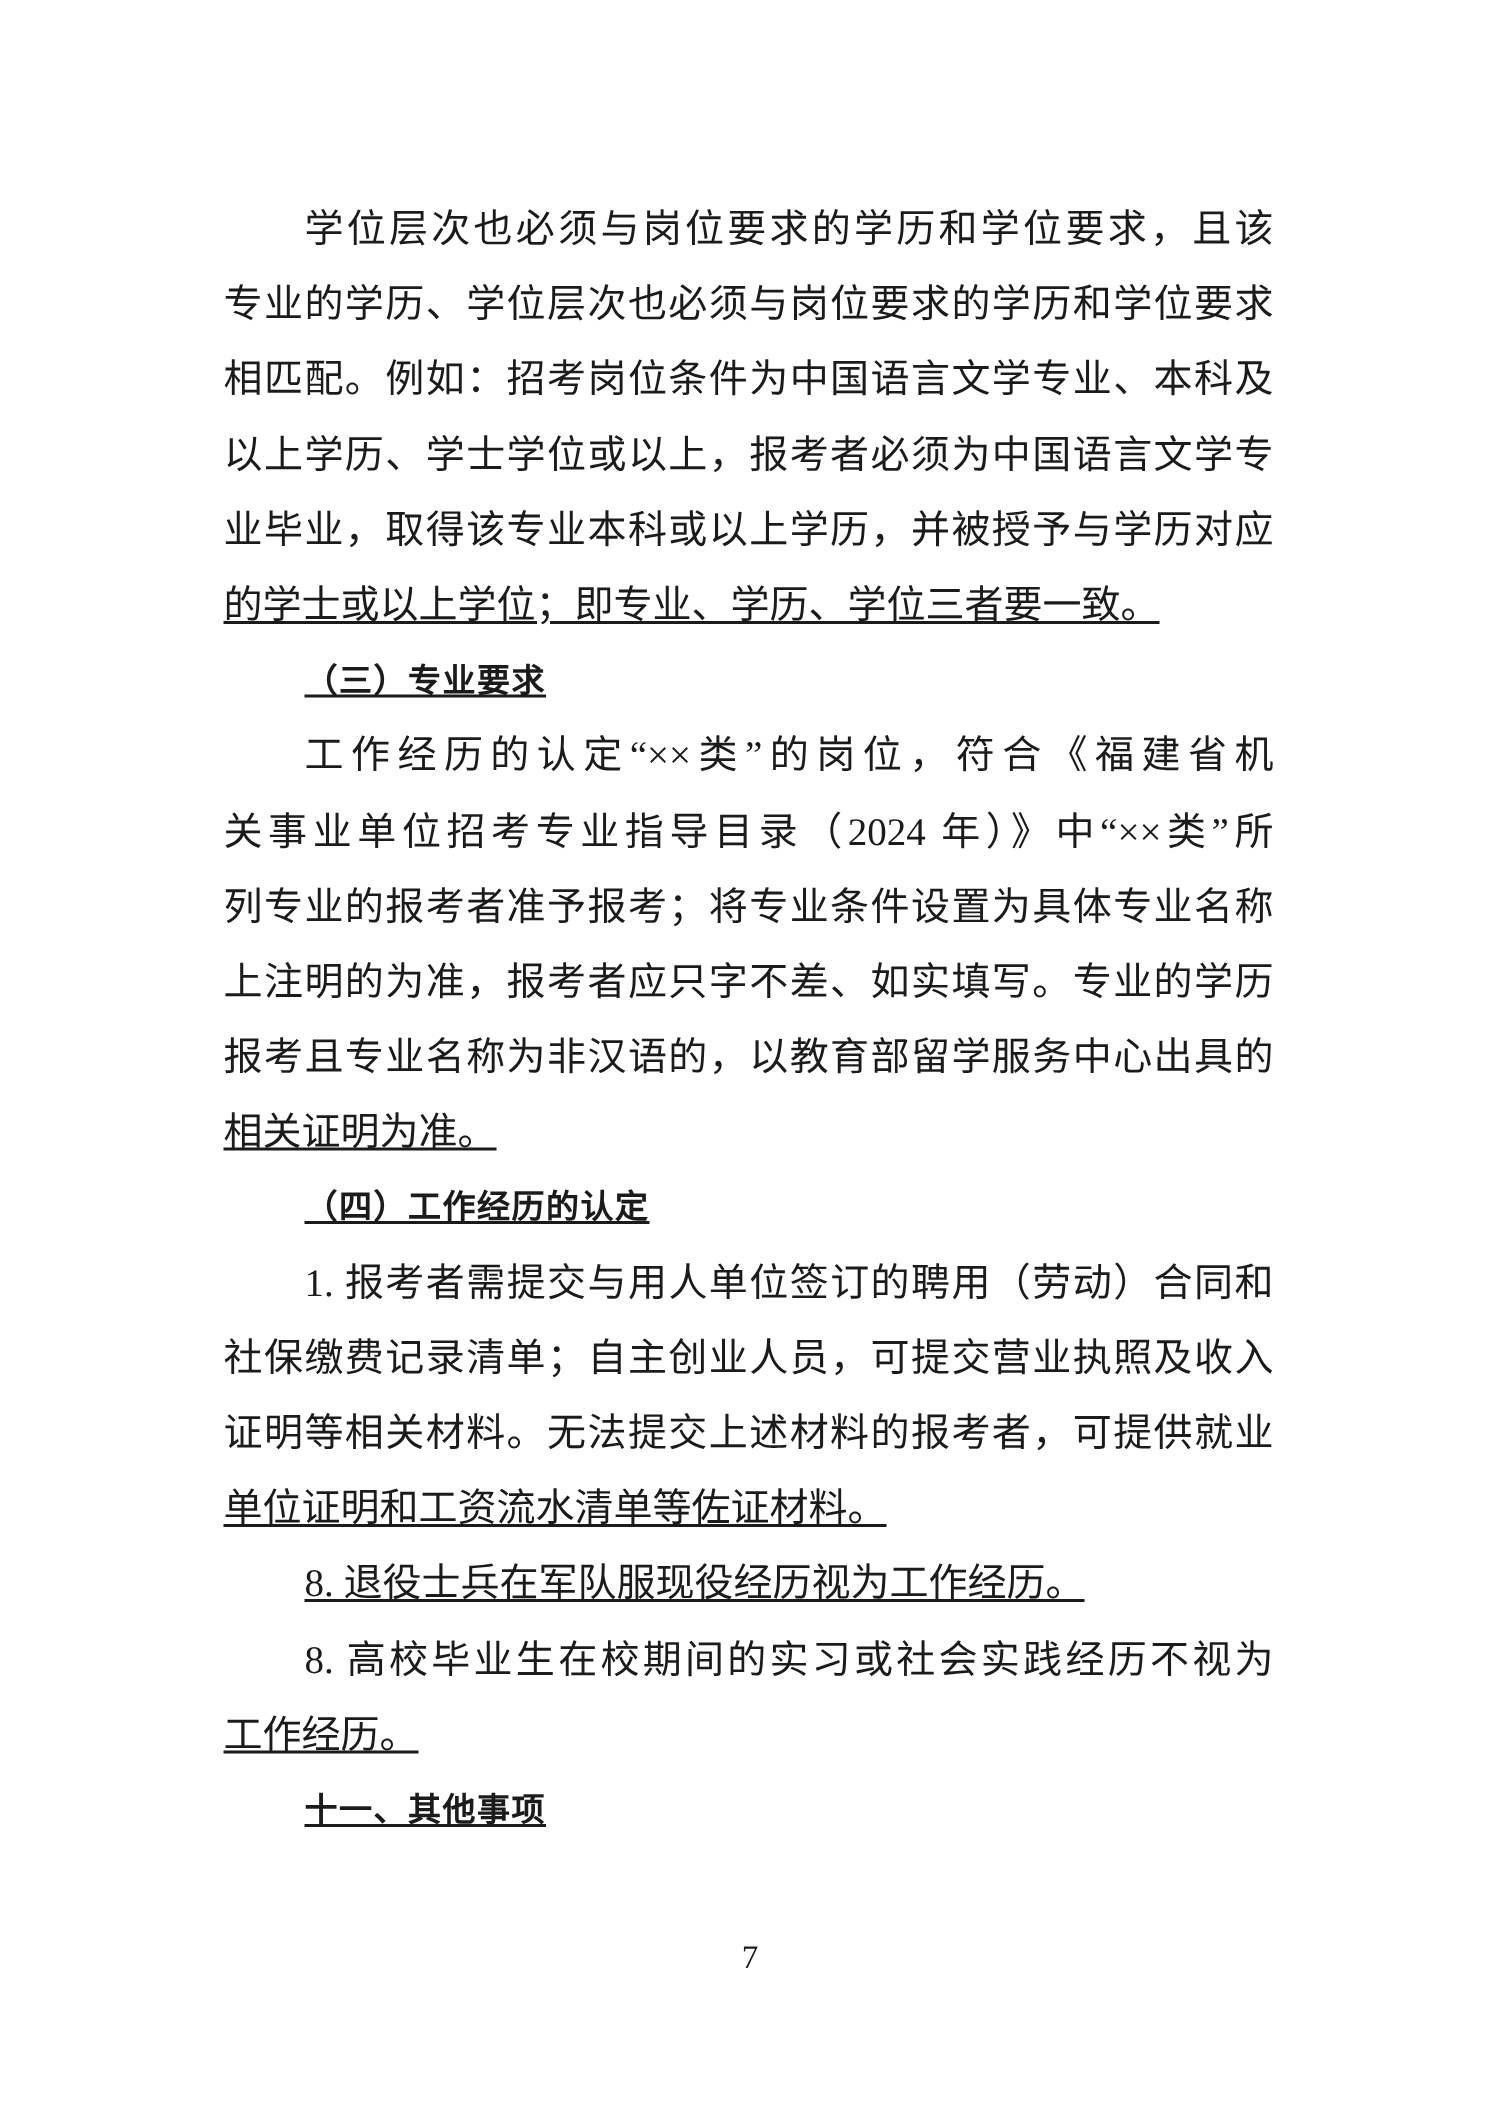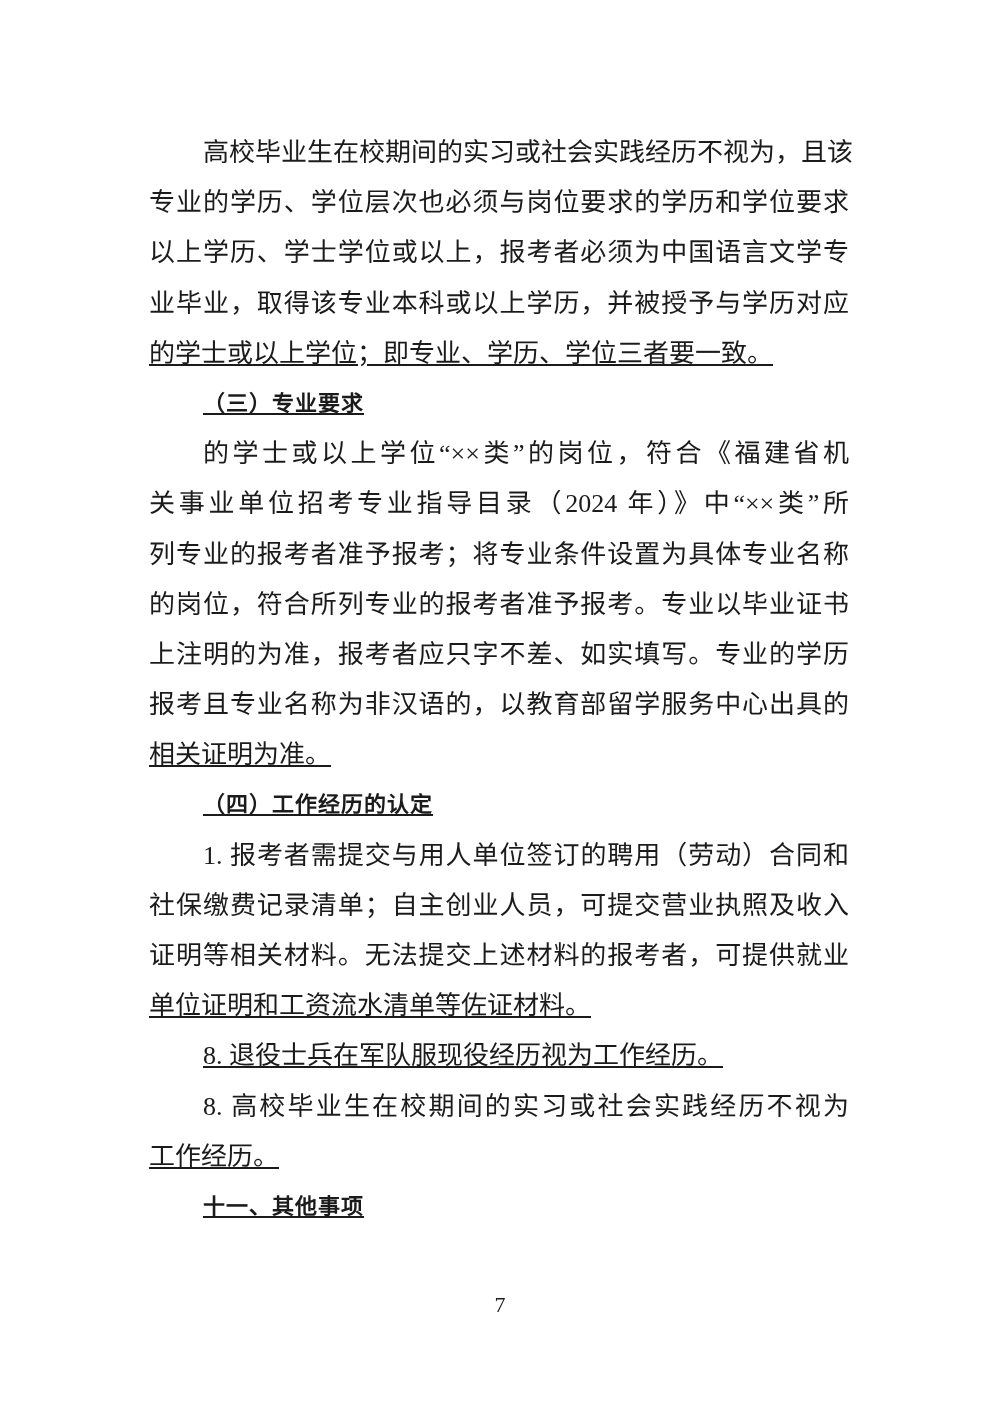--- a/index.html
+++ b/index.html
@@ -54,30 +54,30 @@
     font-size: 22px;
     line-height: 28px;
     font-family: "Liberation Serif", "DejaVu Serif", serif;
   }
 </style>
 </head>
 <body>
 
 <div class="sheet">
   <main class="text-column">
-      <div class="line indent">高校毕业生在校期间的实习或社会实践经历不视为，且该</div>
+      <div class="line indent">学位层次也必须与岗位要求的学历和学位要求，且该</div>
       <div class="line">专业的学历、学位层次也必须与岗位要求的学历和学位要求</div>
+      <div class="line">相匹配。例如：招考岗位条件为中国语言文学专业、本科及</div>
       <div class="line">以上学历、学士学位或以上，报考者必须为中国语言文学专</div>
       <div class="line">业毕业，取得该专业本科或以上学历，并被授予与学历对应</div>
       <div class="line nofill">的学士或以上学位；即专业、学历、学位三者要一致。</div>
       <div class="line heading indent nofill">（三）专业要求</div>
-      <div class="line indent">的学士或以上学位“××类”的岗位，符合《福建省机</div>
+      <div class="line indent">工作经历的认定“××类”的岗位，符合《福建省机</div>
       <div class="line">关事业单位招考专业指导目录（2024 年）》中“××类”所</div>
       <div class="line">列专业的报考者准予报考；将专业条件设置为具体专业名称</div>
-      <div class="line">的岗位，符合所列专业的报考者准予报考。专业以毕业证书</div>
       <div class="line">上注明的为准，报考者应只字不差、如实填写。专业的学历</div>
       <div class="line">报考且专业名称为非汉语的，以教育部留学服务中心出具的</div>
       <div class="line nofill">相关证明为准。</div>
       <div class="line heading indent nofill">（四）工作经历的认定</div>
       <div class="line indent">1. 报考者需提交与用人单位签订的聘用（劳动）合同和</div>
       <div class="line">社保缴费记录清单；自主创业人员，可提交营业执照及收入</div>
       <div class="line">证明等相关材料。无法提交上述材料的报考者，可提供就业</div>
       <div class="line nofill">单位证明和工资流水清单等佐证材料。</div>
       <div class="line indent nofill">8. 退役士兵在军队服现役经历视为工作经历。</div>
       <div class="line indent">8. 高校毕业生在校期间的实习或社会实践经历不视为</div>

